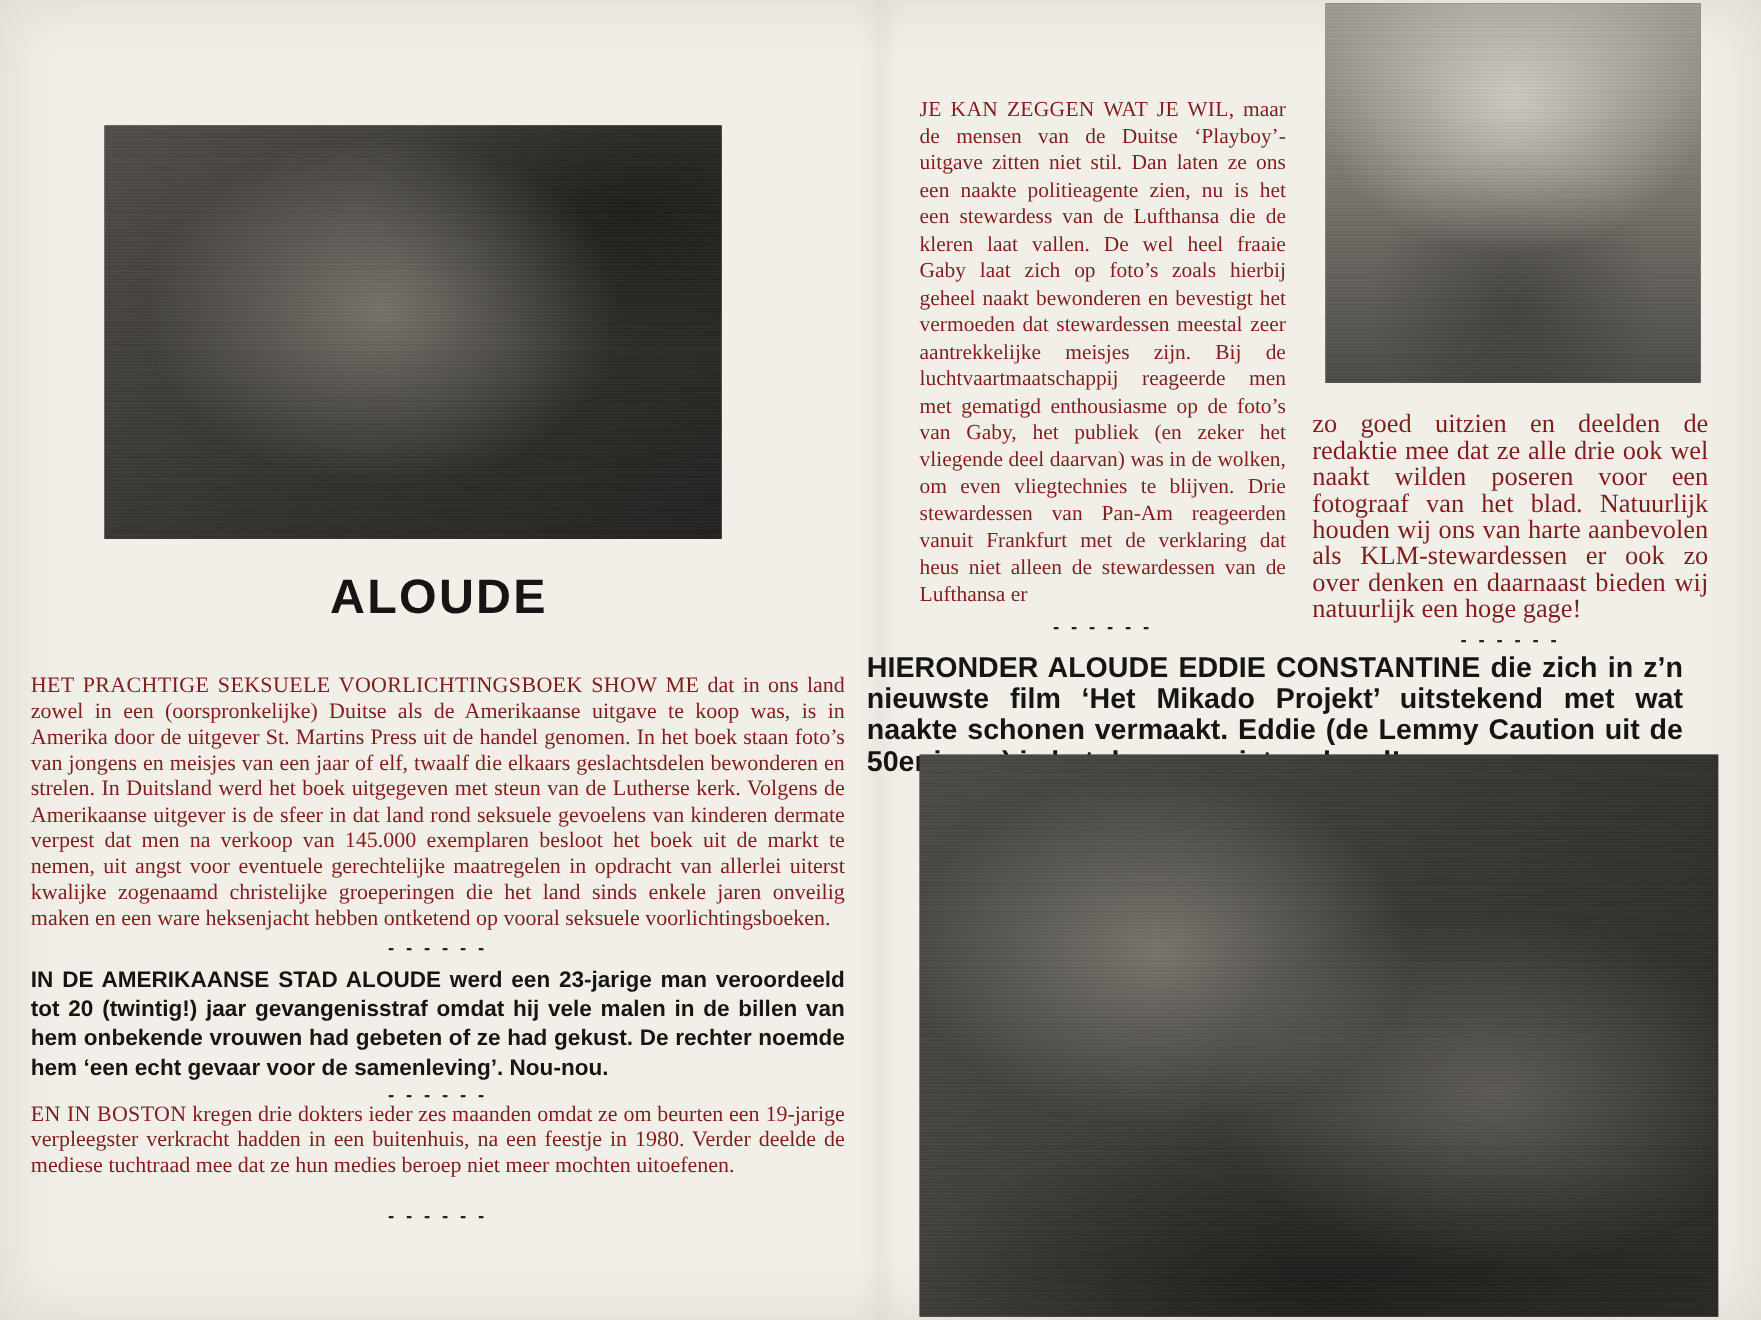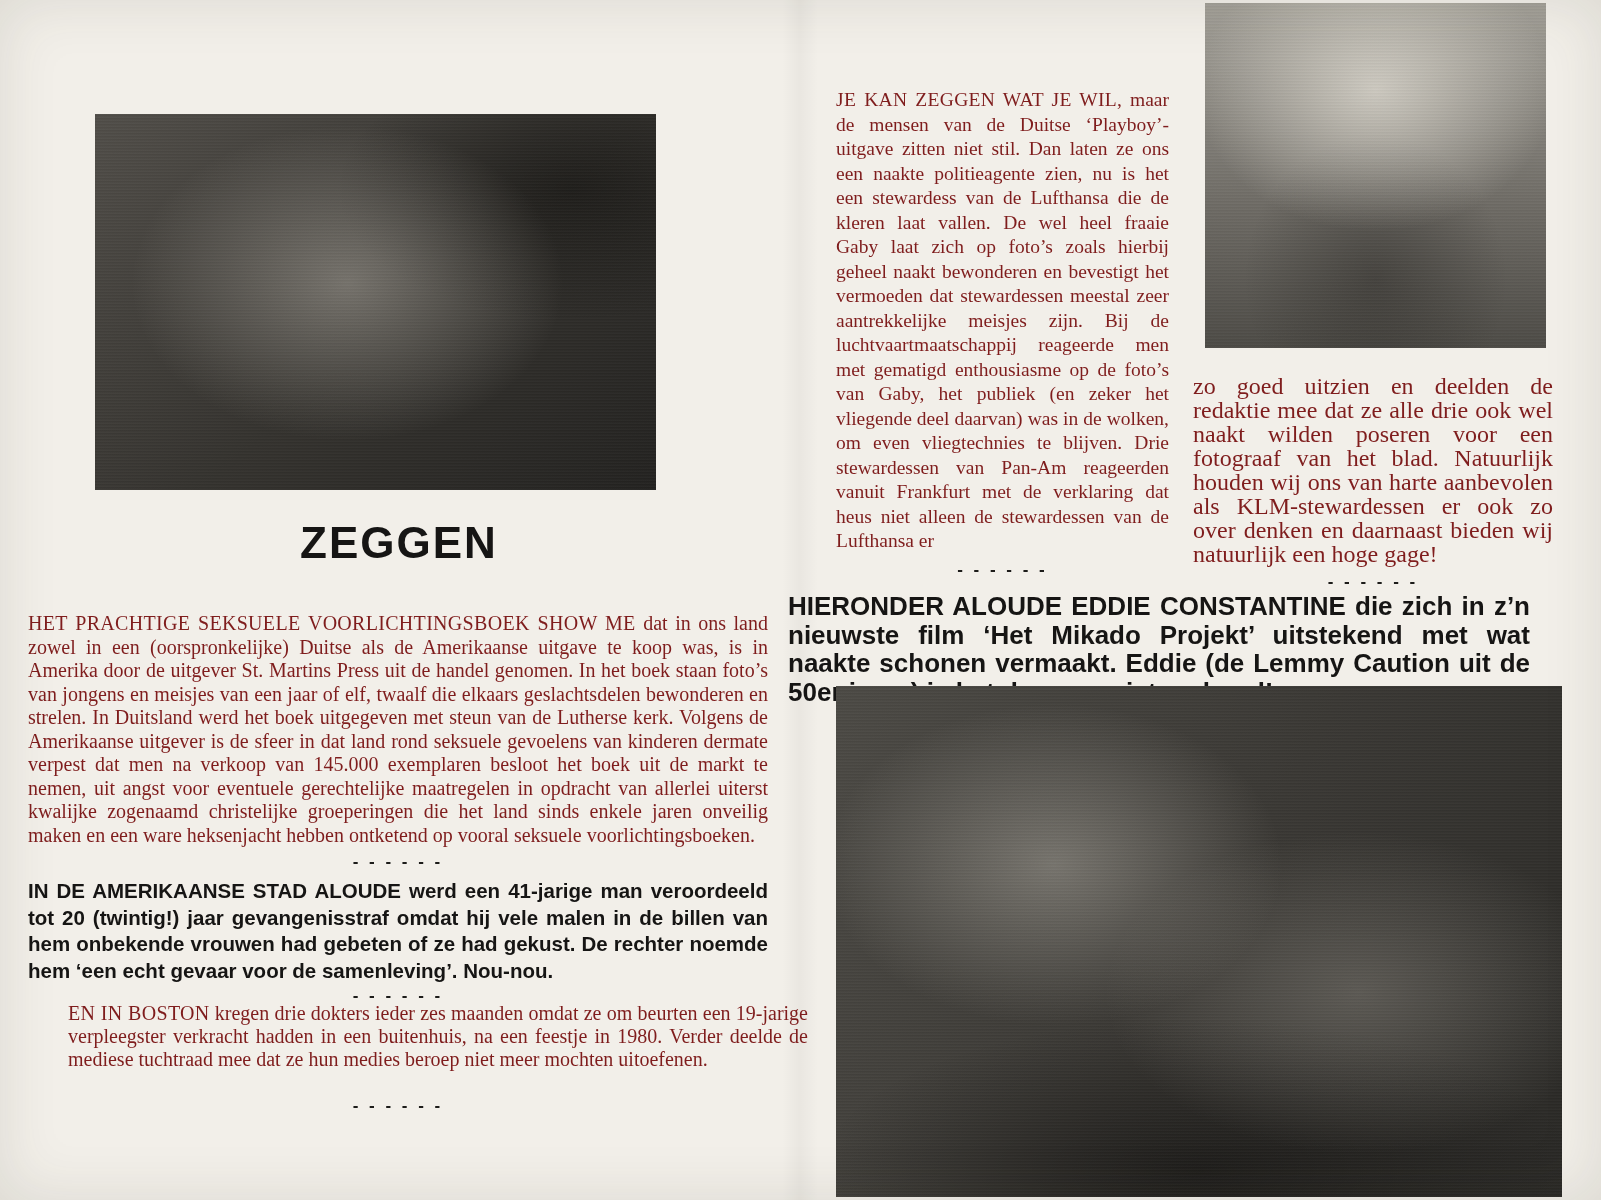--- a/index.html
+++ b/index.html
@@ -47,21 +47,21 @@
     font-family:"Liberation Sans", sans-serif;font-weight:700;color:#161514;}
   .dashes{
     position:absolute;margin:0;height:20px;
     font-family:"Liberation Sans", sans-serif;font-weight:700;
     font-size:17px;letter-spacing:3px;text-align:center;color:#1d1c1a;}
 
   #article-show-me{left:28px;top:572px;width:740px;font-size:20px;line-height:23.5px;margin-top:40px;}
   #sep-1{left:28px;top:852px;width:740px;}
   #article-atlanta{left:28px;top:878px;width:740px;font-size:20.5px;line-height:26.5px;}
   #sep-2{left:28px;top:986px;width:740px;}
-  #article-boston{left:28px;top:1002px;width:740px;font-size:20px;line-height:23px;margin-left:40px;}
+  #article-boston{left:28px;top:1002px;width:740px;font-size:20px;line-height:23px;}
   #sep-3{left:28px;top:1096px;width:740px;}
 
   #article-stewardess{left:836px;top:88px;width:333px;font-size:19.5px;line-height:24.5px;}
   #sep-4{left:836px;top:560px;width:333px;}
   #article-stewardess-cont{left:1193px;top:374px;width:360px;font-size:24px;line-height:24px;}
   #sep-5{left:1193px;top:572px;width:360px;}
 
   #caption-eddie{left:788px;top:592px;width:742px;font-size:26px;line-height:28.5px;}
   #sep-6{left:836px;top:680px;width:360px;}
 
@@ -69,27 +69,27 @@
   #photo-top-right{left:1205px;top:3px;width:341px;height:345px;}
   #photo-bottom-right{left:836px;top:686px;width:726px;height:511px;}
 </style>
 </head>
 <body>
 
 <div class="gutter"></div>
 
 <div id="photo-top-left" class="photo photo-dark"></div>
 
-<h1 class="headline">ZEGGEN</h1>
+<h1 class="headline">ALOUDE</h1>
 
 <p id="article-show-me" class="serif-col"><span class="lead-caps">HET PRACHTIGE SEKSUELE VOORLICHTINGSBOEK SHOW ME</span><span> dat in ons land zowel in een (oorspronkelijke) Duitse als de Amerikaanse uitgave te koop was, is in Amerika door de uitgever St. Martins Press uit de handel genomen. In het boek staan foto’s van jongens en meisjes van een jaar of elf, twaalf die elkaars geslachtsdelen bewonderen en strelen. In Duitsland werd het boek uitgegeven met steun van de Lutherse kerk. Volgens de Amerikaanse uitgever is de sfeer in dat land rond seksuele gevoelens van kinderen dermate verpest dat men na verkoop van 145.000 exemplaren besloot het boek uit de markt te nemen, uit angst voor eventuele gerechtelijke maatregelen in opdracht van allerlei uiterst kwalijke zogenaamd christelijke groeperingen die het land sinds enkele jaren onveilig maken en een ware heksenjacht hebben ontketend op vooral seksuele voorlichtingsboeken.</span></p>
 
 <p id="sep-1" class="dashes">- - - - - -</p>
 
-<p id="article-atlanta" class="bold-sans"><span>IN DE AMERIKAANSE STAD ALOUDE</span><span> werd een 41-jarige man veroordeeld tot 20 (twintig!) jaar gevangenisstraf omdat hij vele malen in de billen van hem onbekende vrouwen had gebeten of ze had gekust. De rechter noemde hem ‘een echt gevaar voor de samenleving’. Nou-nou.</span></p>
+<p id="article-atlanta" class="bold-sans"><span>IN DE AMERIKAANSE STAD ALOUDE</span><span> werd een 23-jarige man veroordeeld tot 20 (twintig!) jaar gevangenisstraf omdat hij vele malen in de billen van hem onbekende vrouwen had gebeten of ze had gekust. De rechter noemde hem ‘een echt gevaar voor de samenleving’. Nou-nou.</span></p>
 
 <p id="sep-2" class="dashes">- - - - - -</p>
 
 <p id="article-boston" class="serif-col"><span class="lead-caps">EN IN BOSTON</span><span> kregen drie dokters ieder zes maanden omdat ze om beurten een 19-jarige verpleegster verkracht hadden in een buitenhuis, na een feestje in 1980. Verder deelde de mediese tuchtraad mee dat ze hun medies beroep niet meer mochten uitoefenen.</span></p>
 
 <p id="sep-3" class="dashes">- - - - - -</p>
 
 <div id="photo-top-right" class="photo photo-light"></div>
 
 <p id="article-stewardess" class="serif-col"><span class="lead-caps">JE KAN ZEGGEN WAT JE WIL,</span><span> maar de mensen van de Duitse ‘Playboy’-uitgave zitten niet stil. Dan laten ze ons een naakte politieagente zien, nu is het een stewardess van de Lufthansa die de kleren laat vallen. De wel heel fraaie Gaby laat zich op foto’s zoals hierbij geheel naakt bewonderen en bevestigt het vermoeden dat stewardessen meestal zeer aantrekkelijke meisjes zijn. Bij de luchtvaartmaatschappij reageerde men met gematigd enthousiasme op de foto’s van Gaby, het publiek (en zeker het vliegende deel daarvan) was in de wolken, om even vliegtechnies te blijven. Drie stewardessen van Pan-Am reageerden vanuit Frankfurt met de verklaring dat heus niet alleen de stewardessen van de Lufthansa er</span></p>

